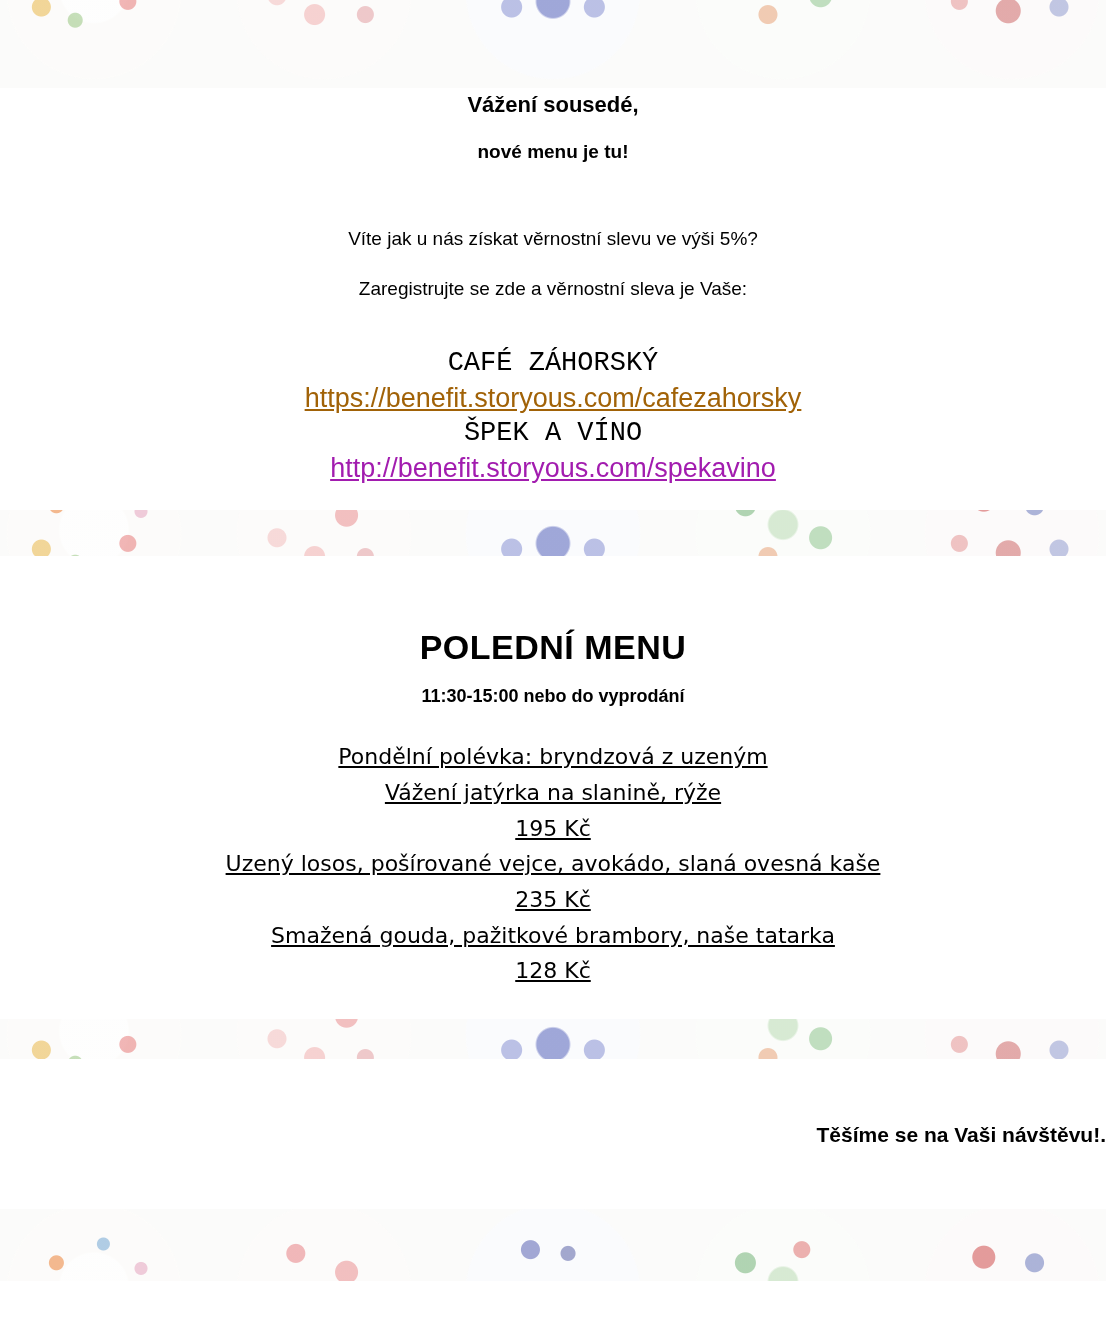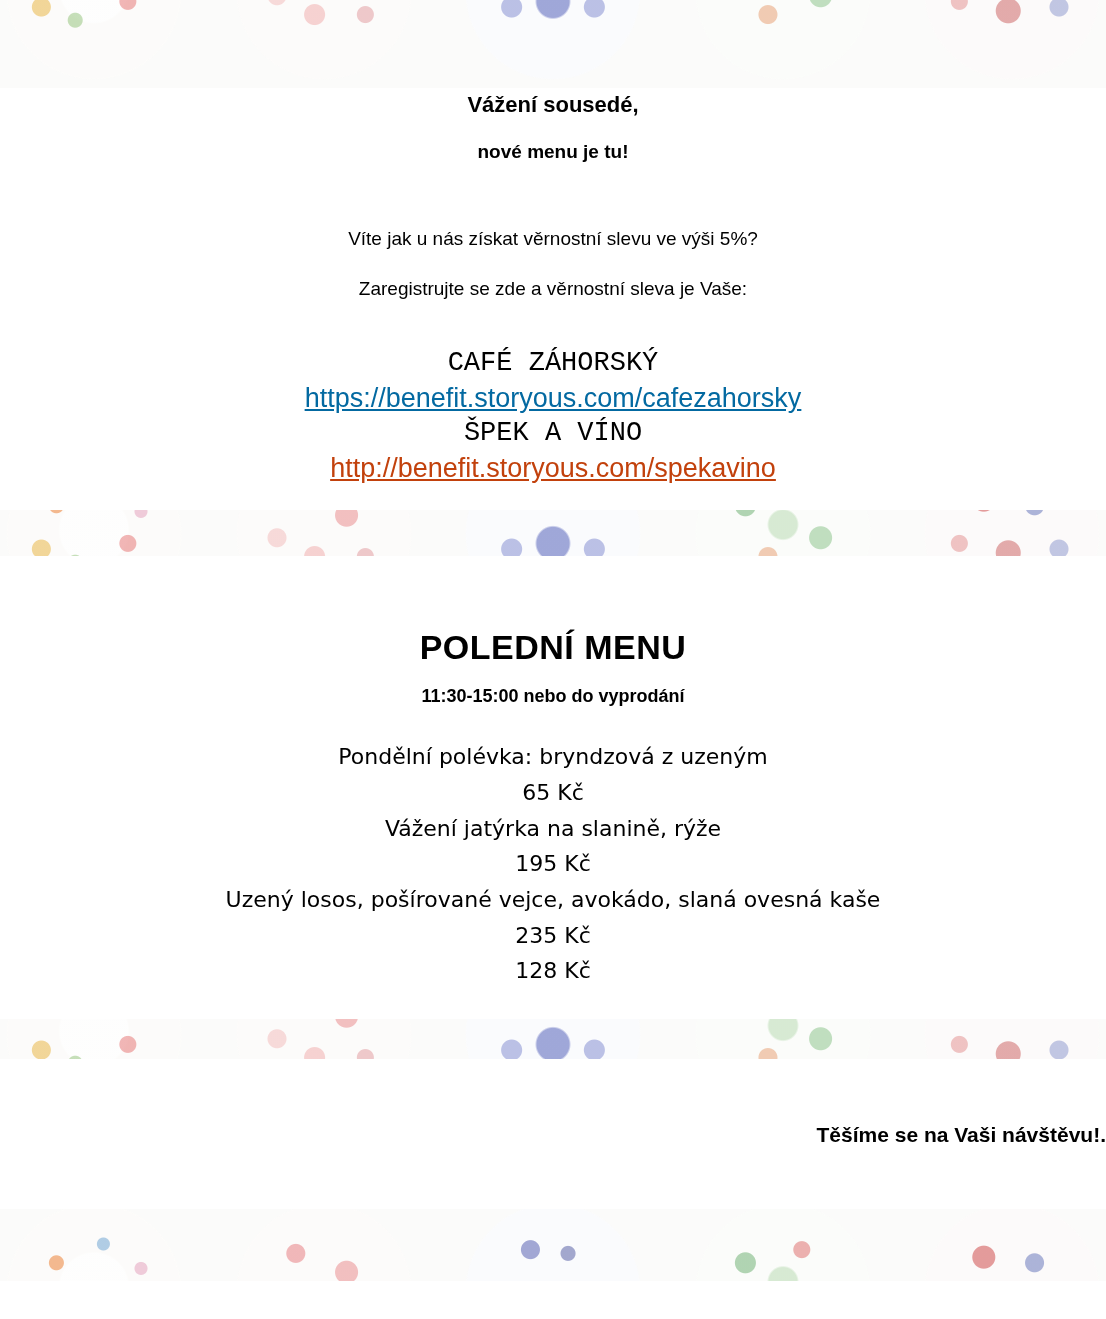--- a/index.html
+++ b/index.html
@@ -130,41 +130,42 @@
   .venues {
     margin-top: 44px;
     font-size: 27px;
     line-height: 1.3;
   }
   .venue-name { display: block; font-family: Liberation Mono, monospace; }
   .venue-link {
     display: block;
     text-decoration: underline;
   }
-  .venue-link.blue { color: #0369a1; }
-  .venue-link.red  { color: #c2410c; }
+  .venue-link.blue { color: #a16207; }
+  .venue-link.red  { color: #a21caf; }
 
   .menu-wrap { padding-bottom: 30px; }
 
   .menu-title {
     font-size: 34px;
     font-weight: bold;
     letter-spacing: 0.5px;
     margin-top: 72px;
   }
   .menu-hours {
     font-size: 18px;
     font-weight: bold;
     margin-top: 19px;
   }
   .menu-items {
     margin-top: 32px;
     font-size: 22px;
     line-height: 1.62;
     font-family: "DejaVu Sans", sans-serif;
+    text-decoration: underline;
   }
   .menu-row { display: block; }
   .menu-price { display: block; }
 
   .closing {
     font-size: 21px;
     font-weight: bold;
     padding: 64px 0 62px 0;
     text-align: right;
   }
@@ -213,25 +214,25 @@
       <div class="plate p5"></div>
     </div>
   </div>
 
   <div class="section menu-wrap">
     <div class="menu-title">POLEDNÍ MENU</div>
     <div class="menu-hours">11:30-15:00 nebo do vyprodání</div>
 
     <div class="menu-items">
       <span class="menu-row">Pondělní polévka: bryndzová z uzeným</span>
-      <span class="menu-price">65 Kč</span>
       <span class="menu-row">Vážení jatýrka na slanině, rýže</span>
       <span class="menu-price">195 Kč</span>
       <span class="menu-row">Uzený losos, pošírované vejce, avokádo, slaná ovesná kaše</span>
       <span class="menu-price">235 Kč</span>
+      <span class="menu-row">Smažená gouda, pažitkové brambory, naše tatarka</span>
       <span class="menu-price">128 Kč</span>
     </div>
   </div>
 
   <div class="band band-short">
     <div class="plates">
       <div class="plate p1"></div>
       <div class="plate p2"></div>
       <div class="plate p3"></div>
       <div class="plate p4"></div>

